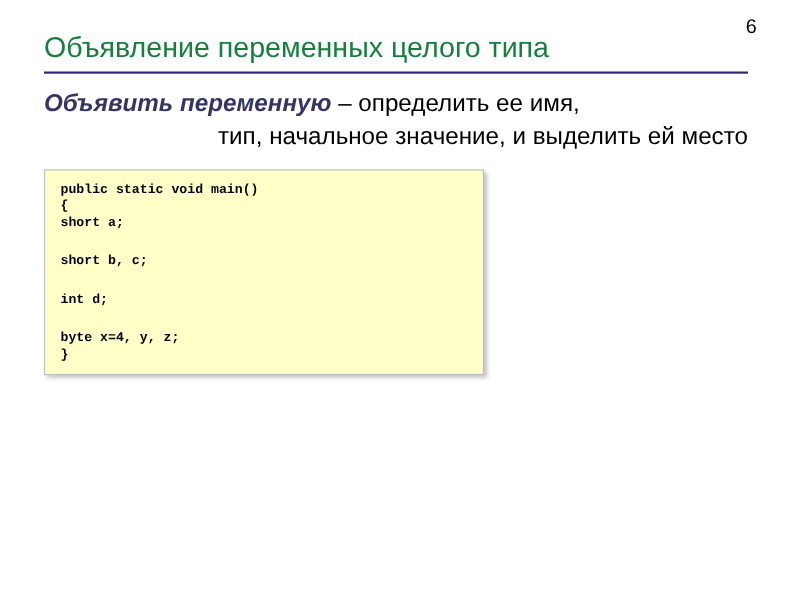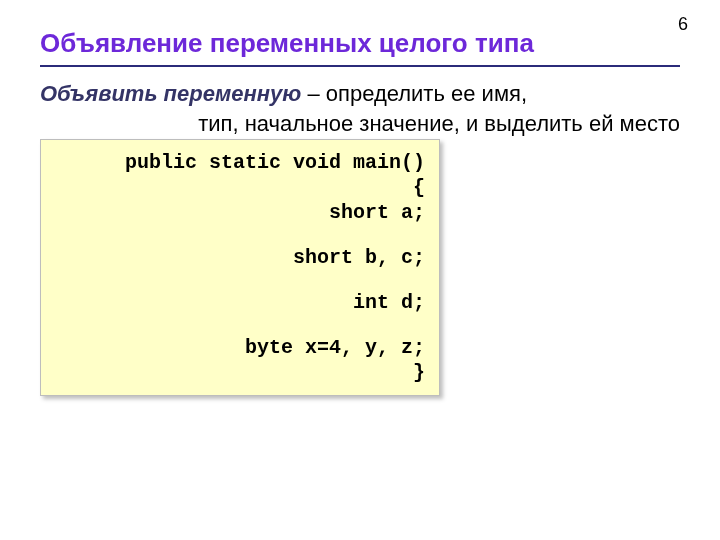--- a/index.html
+++ b/index.html
@@ -12,55 +12,54 @@
   }
   .page-number {
     position: absolute;
     top: 14px;
     right: 32px;
     font-size: 18px;
     color: #000;
   }
   .title {
     font-size: 26px;
-    font-weight: bold;
-    color: #6d28d9;
+    font-weight: normal;
+    color: #15803d;
     padding-bottom: 6px;
     border-bottom: 2px solid #2b2b7a;
     margin-bottom: 12px;
   }
   .definition {
     font-size: 22px;
     color: #000;
     line-height: 1.35;
     padding-left: 0;
-    margin-bottom: 1px;
+    margin-bottom: 16px;
   }
   .definition .term {
     font-style: italic;
     font-weight: bold;
     color: #343466;
   }
   .definition .rest-indent {
     display: block;
     padding-left: 28px;
     text-align: right;
   }
   .code-block {
     background: #ffffc8;
     border: 1px solid #bdbdbd;
     box-shadow: 3px 3px 4px rgba(0,0,0,0.25);
     width: 400px;
     padding: 10px 14px 10px 14px;
     font-family: "Courier New", Courier, monospace;
-    font-size: 20px;
+    font-size: 12px;
     font-weight: bold;
     color: #000;
     line-height: 1.25;
-    text-align: right;
   }
   .code-block .line { margin: 0; }
   .code-block .gap { margin-top: 20px; }
 </style>
 </head>
 <body>
 
 <div class="page-number">6</div>
 
 <h1 class="title">Объявление переменных целого типа</h1>

